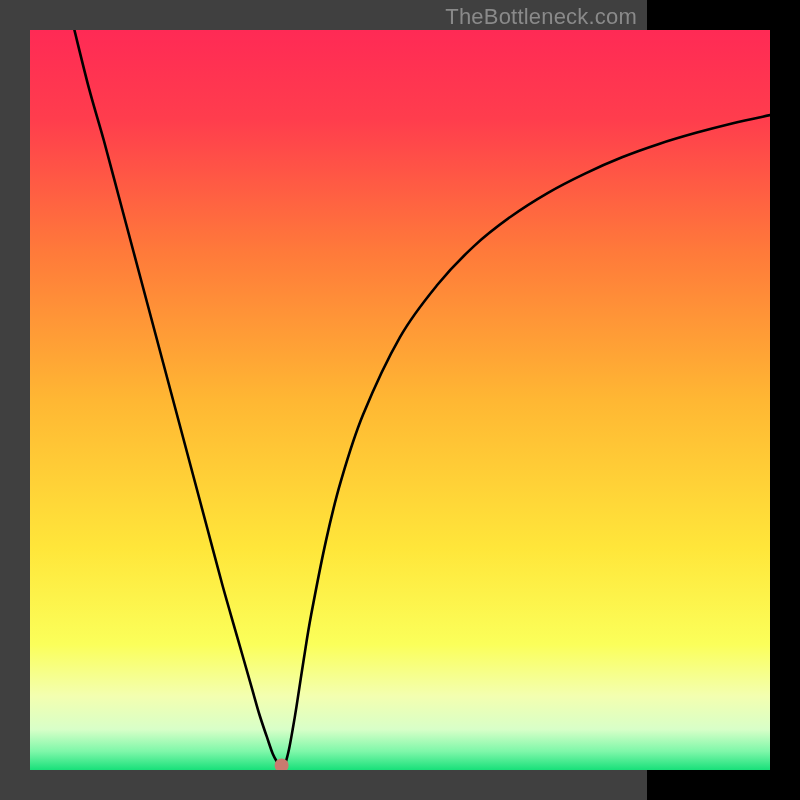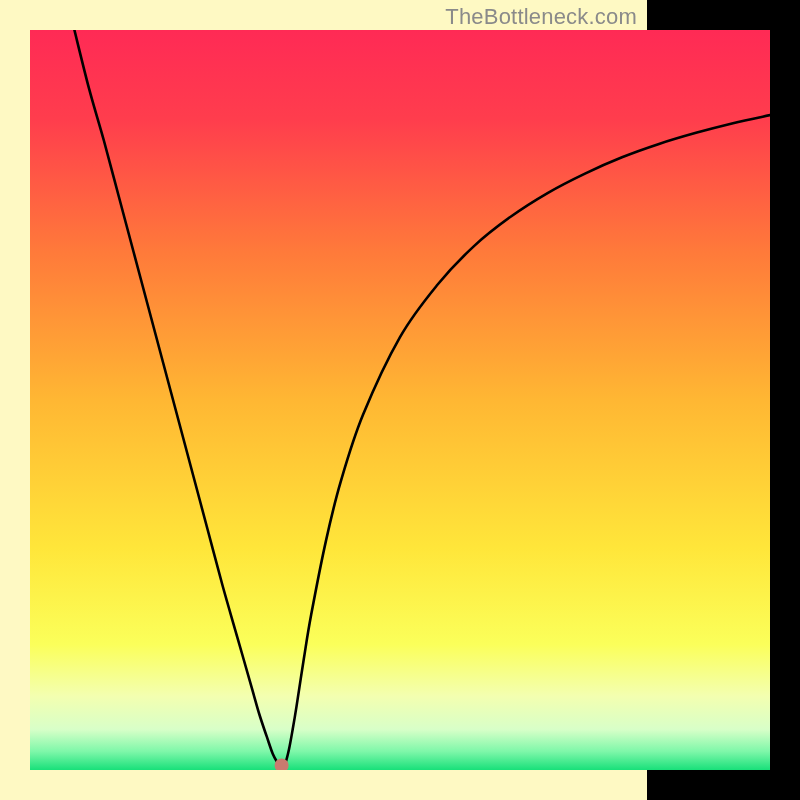--- a/index.html
+++ b/index.html
@@ -9,21 +9,21 @@
     height: 800px;
     overflow: hidden;
     background: #000;
     font-family: Arial, Helvetica, sans-serif;
   }
   .frame {
     position: absolute;
     top: 0; left: 0;
     width: 647px;
     height: 800px;
-    background: #fef9c3;
+    background: #404040;
     text-decoration: underline;
   }
   .plot-area {
     position: absolute;
     top: 30px;
     left: 30px;
     width: 740px;
     height: 740px;
     overflow: hidden;
   }

